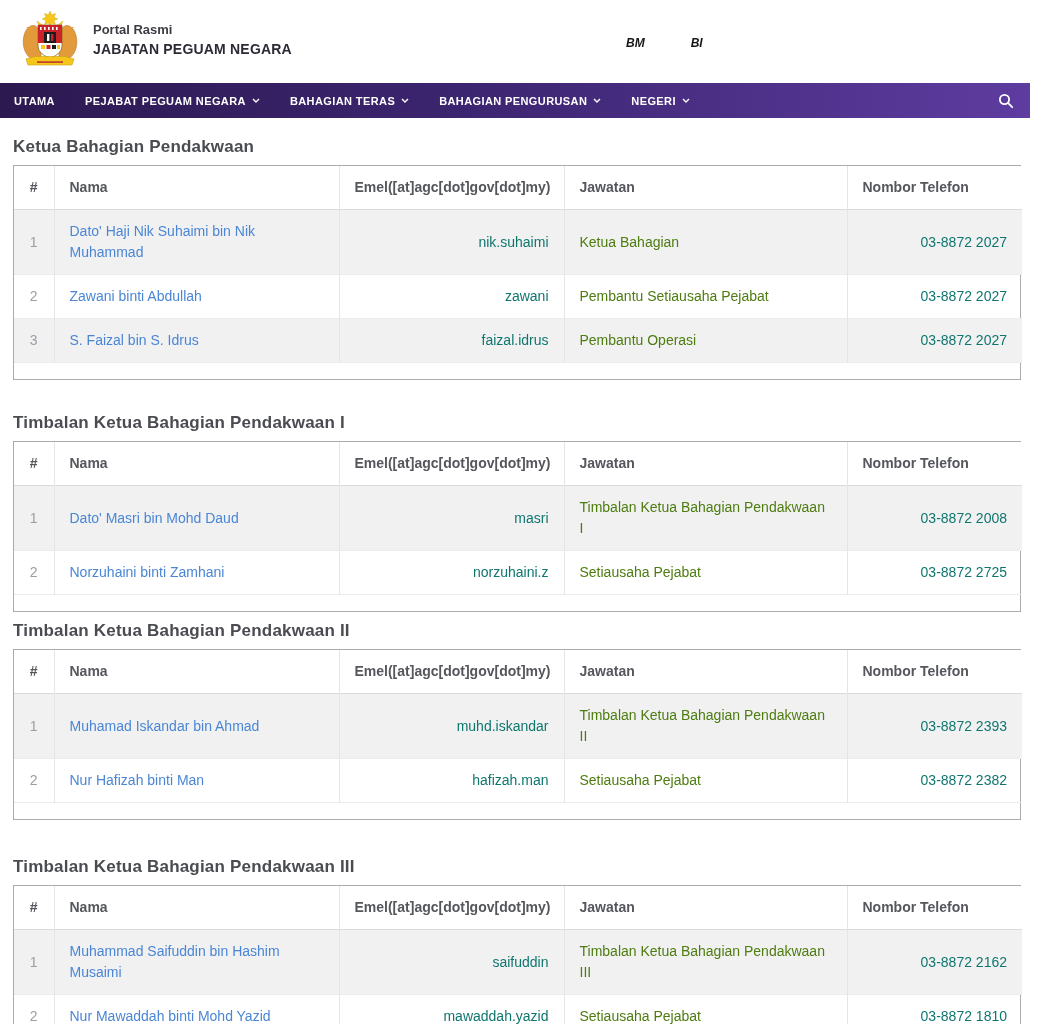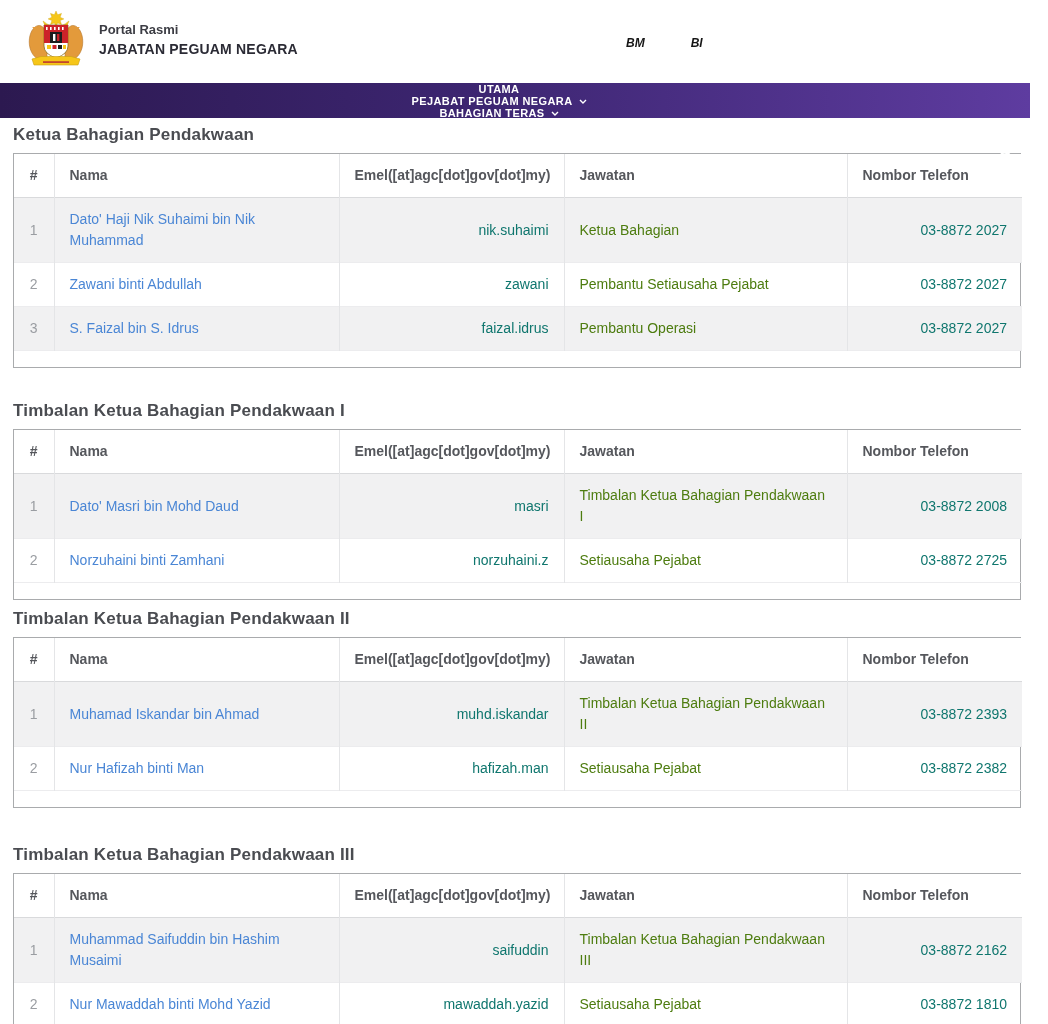--- a/index.html
+++ b/index.html
@@ -5,44 +5,44 @@
   * { box-sizing: border-box; }
   html,body { margin:0; padding:0; }
   body {
     width:1048px; height:1024px; background:#ffffff; position:relative; overflow:hidden;
     font-family:"Liberation Sans","DejaVu Sans",sans-serif;
     -webkit-font-smoothing:antialiased;
   }
 
   
   .site-header { position:relative; height:83px; background:#fff; }
-  .brand { position:absolute; left:26px; top:9px; display:flex; align-items:center; }
+  .brand { position:absolute; left:20px; top:9px; display:flex; align-items:center; }
   .brand-logo { width:60px; height:60px; flex:0 0 auto; }
   .brand-text { margin-left:13px; padding-top:6px; }
   .pretitle { font-size:13px; font-weight:bold; color:#3c3d44; line-height:15px; }
   .site-title { font-size:14px; font-weight:bold; color:#2b2b35; line-height:25px; letter-spacing:0.2px; }
   .lang-switch { position:absolute; top:33px; left:626px;font-style:italic; }
   .lang-link { display:inline-block; font-size:12px; font-weight:bold; color:#161616; text-decoration:none; margin-right:46px; }
 
   
   .main-nav {
     width:1030px; height:35px;
     background:linear-gradient(90deg,#2c1950 0%,#3c2570 45%,#5e3ca0 100%);
-    display:flex; align-items:center; padding:0 16px 0 14px;flex-direction:column;
+    display:flex; align-items:center; padding:0 16px 0 14px;
   }
   .nav-item {
     color:#ffffff; font-size:11px; font-weight:bold; letter-spacing:0.4px;
     text-decoration:none; margin-right:30px; display:inline-flex; align-items:center; white-space:nowrap;
   }
   .chev { margin-left:6px; display:inline-block; }
   .nav-search { margin-left:auto; cursor:pointer; display:inline-flex; align-items:center; }
 
   
   .content { margin-left:13px; width:1008px; }
-  .dir-section.s1 { margin-top:4px; }
+  .dir-section.s1 { margin-top:16px; }
   .dir-section.s2 { margin-top:30px; }
   .dir-section.s3 { margin-top:6px; }
   .dir-section.s4 { margin-top:34px; }
   .sec-heading { font-size:17px; line-height:25px; font-weight:bold; color:#4a4c51; margin:0 0 6px 0; letter-spacing:0.2px; }
 
   .table-wrap { border:1px solid #a9abad; padding-bottom:16px; background:#fff; }
   table { width:100%; border-collapse:collapse; table-layout:fixed; font-size:14px; }
   col.c-num { width:40px; } col.c-nama { width:285px; } col.c-emel { width:225px; }
   col.c-jawatan { width:283px; } col.c-tel { width:175px; }
   th, td { padding:11px 15px; line-height:21px; vertical-align:middle; border-right:1px solid #e4e5e7; }

